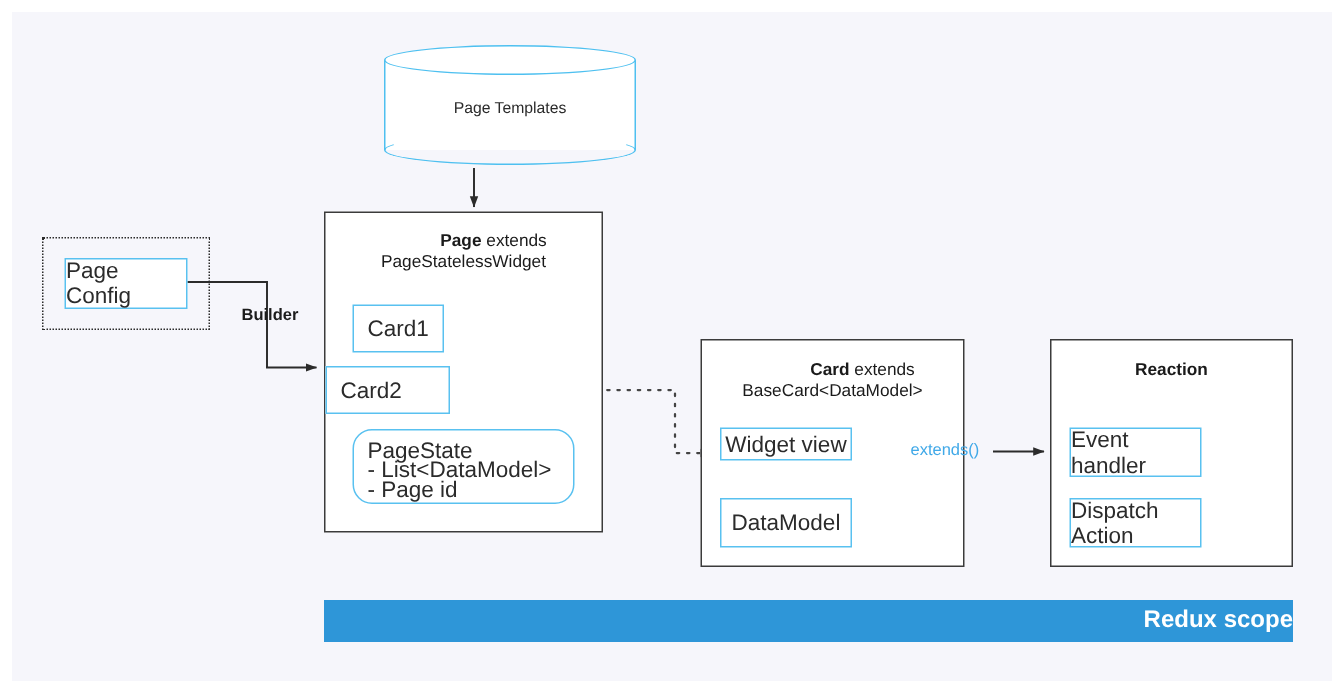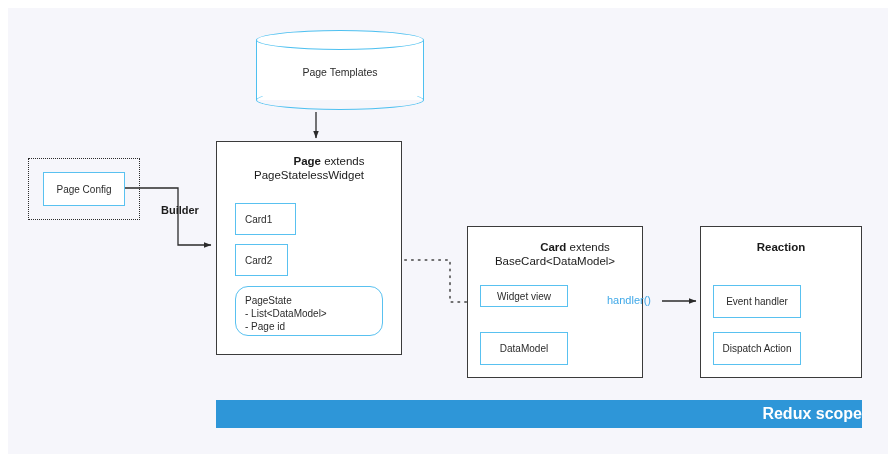--- a/index.html
+++ b/index.html
@@ -9,21 +9,21 @@
   .node{position:absolute;box-sizing:border-box;}
 
   
   .outer{border:1.5px solid #3b3b3b;background:#ffffff;}
   .outer-title{position:absolute;left:0;right:0;text-align:center;color:#1a1a1a;
                 font-size:11.5px;line-height:14px;}
   .outer-title b{font-weight:bold;padding-left:40px;}
 
   
   .blue{border:1.3px solid #59c1f0;background:#ffffff;
-        display:flex;align-items:center;color:#2b2b2b;font-size:10px;}
+        display:flex;align-items:center;color:#2b2b2b;font-size:15px;}
   .blue.center{justify-content:center;}
   .blue.left{justify-content:flex-start;padding-left:9px;}
   .blue.pad{align-items:flex-start;padding:7px 0 0 9px;line-height:13px;flex-direction:column;border-radius:13px;}
   .blue.pad span{display:block;}
 
   
   .dashgroup{border:1.6px dotted #2b2b2b;background:transparent;}
 
   
   .cyl{position:absolute;}
@@ -91,21 +91,21 @@
   <div class="node outer" style="left:216px;top:141px;width:186px;height:214px;">
     <div class="outer-title" style="top:12px;">
       <b>Page</b><span> extends</span>
     </div>
     <div class="outer-title" style="top:26px;">PageStatelessWidget</div>
   </div>
 
   <div class="node blue left" style="left:235px;top:203px;width:61px;height:32px;">
     <span>Card1</span>
   </div>
-  <div class="node blue left" style="left:235px;top:244px;width:53px;height:32px;align-items:center;">
+  <div class="node blue left" style="left:217px;top:244px;width:83px;height:32px;align-items:center;">
     <span>Card2</span>
   </div>
   <div class="node blue pad" style="left:235px;top:286px;width:148px;height:50px;">
     <span>PageState</span>
     <span>- List&lt;DataModel&gt;</span>
     <span>- Page id</span>
   </div>
 
   <div class="node outer" style="left:467px;top:226px;width:176px;height:152px;">
     <div class="outer-title" style="top:13px;">
@@ -115,21 +115,21 @@
   </div>
 
   <div class="node blue center" style="left:480px;top:285px;width:88px;height:22px;">
     <span>Widget view</span>
   </div>
   <div class="node blue center" style="left:480px;top:332px;width:88px;height:33px;">
     <span>DataModel</span>
   </div>
 
   <div class="edge-label blue-txt" style="left:607px;top:294px;">
-    <span>handler()</span>
+    <span>extends()</span>
   </div>
 
   <div class="node outer" style="left:700px;top:226px;width:162px;height:152px;">
     <div class="outer-title" style="top:13px;font-weight:bold;">Reaction</div>
   </div>
   <div class="node blue center" style="left:713px;top:285px;width:88px;height:33px;">
     <span>Event handler</span>
   </div>
   <div class="node blue center" style="left:713px;top:332px;width:88px;height:33px;">
     <span>Dispatch Action</span>

